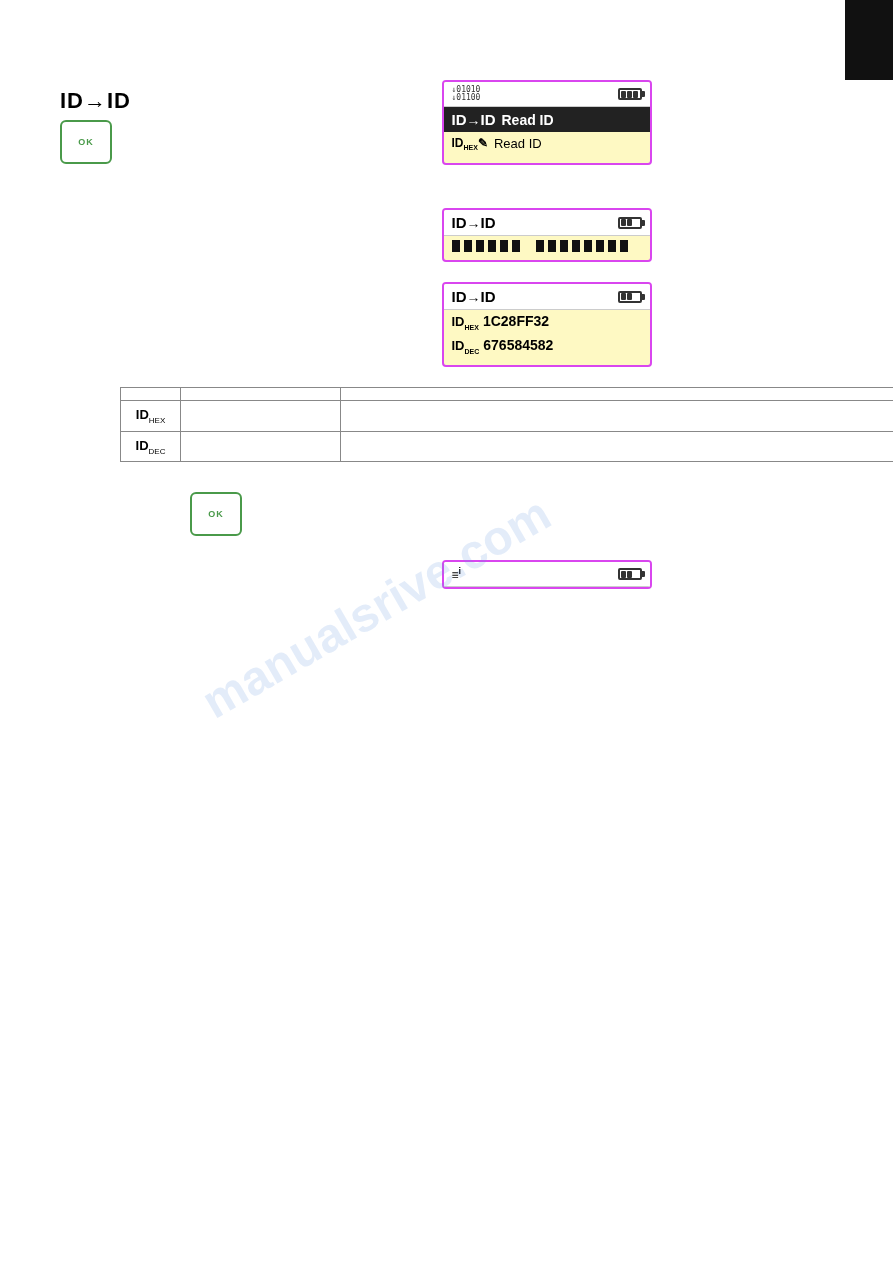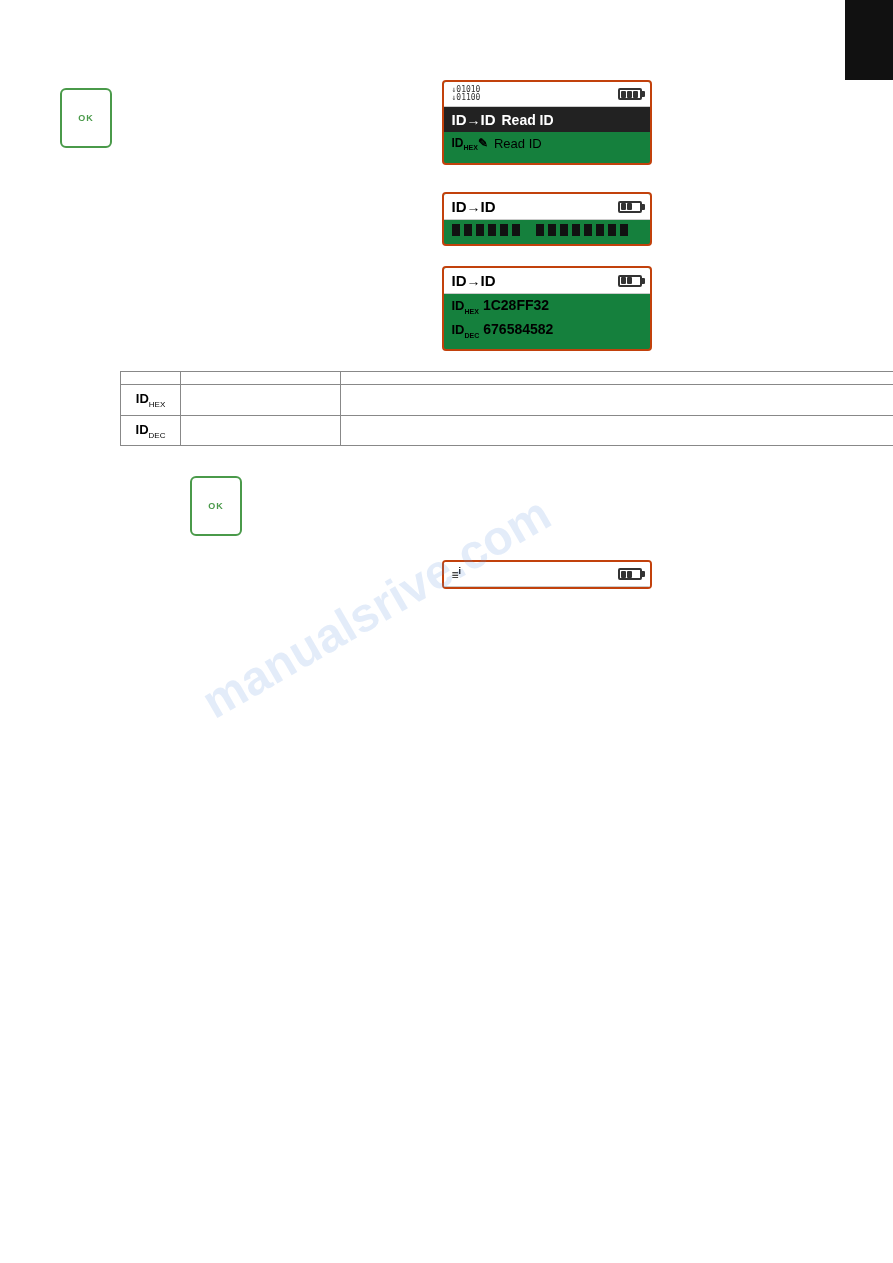--- a/index.html
+++ b/index.html
@@ -32,42 +32,42 @@
       font-size: 22px;
       font-weight: bold;
       font-family: Arial, sans-serif;
       letter-spacing: 1px;
       margin-bottom: 6px;
     }
 
     
     .ok-button-illustration {
       width: 52px;
-      height: 60px;
+      height: 44px;
       border: 2px solid #4a9a4a;
       border-radius: 6px;
       display: flex;
       align-items: center;
       justify-content: center;
       margin-bottom: 24px;
     }
 
     .ok-button-illustration span {
       font-size: 9px;
       font-weight: bold;
       color: #4a9a4a;
       letter-spacing: 1px;
     }
 
     
     .device-screen {
       width: 230px;
-      border: 2px solid #c2410c;
+      border: 2px solid #d946ef;
       border-radius: 4px;
-      background: #15803d;
+      background: #fef9c3;
       margin: 0 auto 30px auto;
       margin-left: 200px;
       font-family: Arial, sans-serif;
       overflow: hidden;
     }
 
     .screen-header {
       display: flex;
       align-items: center;
       justify-content: space-between;
@@ -275,20 +275,21 @@
 <body>
 
 <div class="black-tab"></div>
 
 <div class="page-content">
 
   <div class="watermark">manualsrive.com</div>
 
   <div class="layout-row section-spacing">
     <div class="layout-left">
+      <div class="id-arrow-label">ID→ID</div>
       <div class="ok-button-illustration">
         <span>OK</span>
       </div>
     </div>
     <div class="layout-center">
 
       <div class="device-screen" style="margin:0; width:210px;">
         <div class="screen-header">
           <div class="signal-bars">
             <div>↓01010</div>

